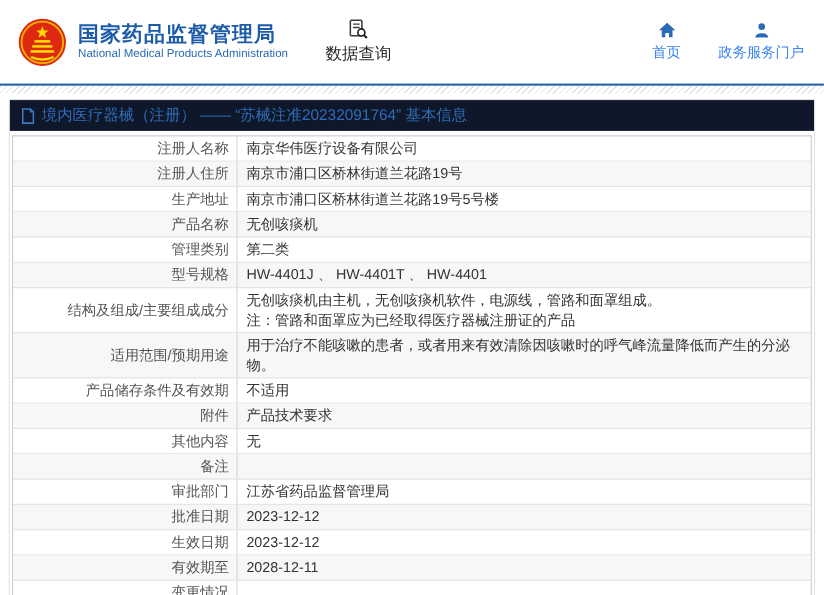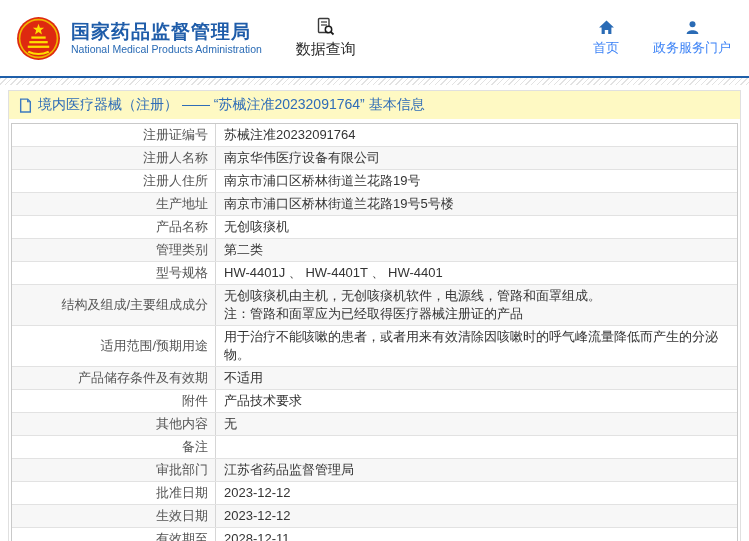--- a/index.html
+++ b/index.html
@@ -17,21 +17,21 @@
   .nav { margin-left:auto; display:flex; gap:34px; padding-right:4px; }
   .nav-item { display:flex; flex-direction:column; align-items:center; gap:4px;
     font-size:13px; color:#3b82f6; cursor:pointer;font-family:Liberation Serif, serif; }
 
   .blue-rule { height:2px; background:#1f5fa9; }
   .hatch { height:7px;
     background:repeating-linear-gradient(135deg,#e2e2e2 0 1px,#ffffff 1px 4px); }
 
   
   .card { margin:5px 8px 0 8px; border:1px solid #e0e0e0; padding-bottom:4px; }
-  .titlebar { background:#fef9c3; height:28px; display:flex; align-items:center;
+  .titlebar { background:#0f172a; height:28px; display:flex; align-items:center;
     gap:6px; padding:0 10px; color:#2f6db7; font-size:14px; }
 
   .table { margin:4px 2px 0 2px; border:1px solid #c9c9c9; }
   .row { display:flex; align-items:stretch; border-bottom:1px solid #e2e2e2; min-height:21px; }
   .row:last-child { border-bottom:none; }
   .row:nth-child(even) { background:#f7f7f7; }
   .cell-label { flex:0 0 204px; width:204px; border-right:1px solid #d6d6d6;
     display:flex; align-items:center; justify-content:flex-end; gap:3px;
     padding:2px 7px 2px 2px; color:#555; font-size:13px; text-align:right; }
   .cell-value { flex:1; display:flex; align-items:center;
@@ -91,28 +91,20 @@
   <div class="titlebar">
     <svg width="13" height="15" viewBox="0 0 12 14">
       <path d="M1.5 1 H8 L10.5 3.5 V13 H1.5 Z" fill="none" stroke="#3c79c0" stroke-width="1.3"></path>
       <path d="M8 1 V3.5 H10.5" fill="none" stroke="#3c79c0" stroke-width="1.1"></path>
     </svg>
     <span>境内医疗器械（注册） —— “苏械注准20232091764” 基本信息</span>
   </div>
 
   <div class="table">
 
-    <div class="row">
-      <div class="cell-label">
-          <span>注册证编号</span>
-        </div>
-      <div class="cell-value">
-          <span>苏械注准20232091764</span>
-        </div>
-    </div>
 
     <div class="row">
       <div class="cell-label">
           <span>注册人名称</span>
         </div>
       <div class="cell-value">
           <span>南京华伟医疗设备有限公司</span>
         </div>
     </div>
 

